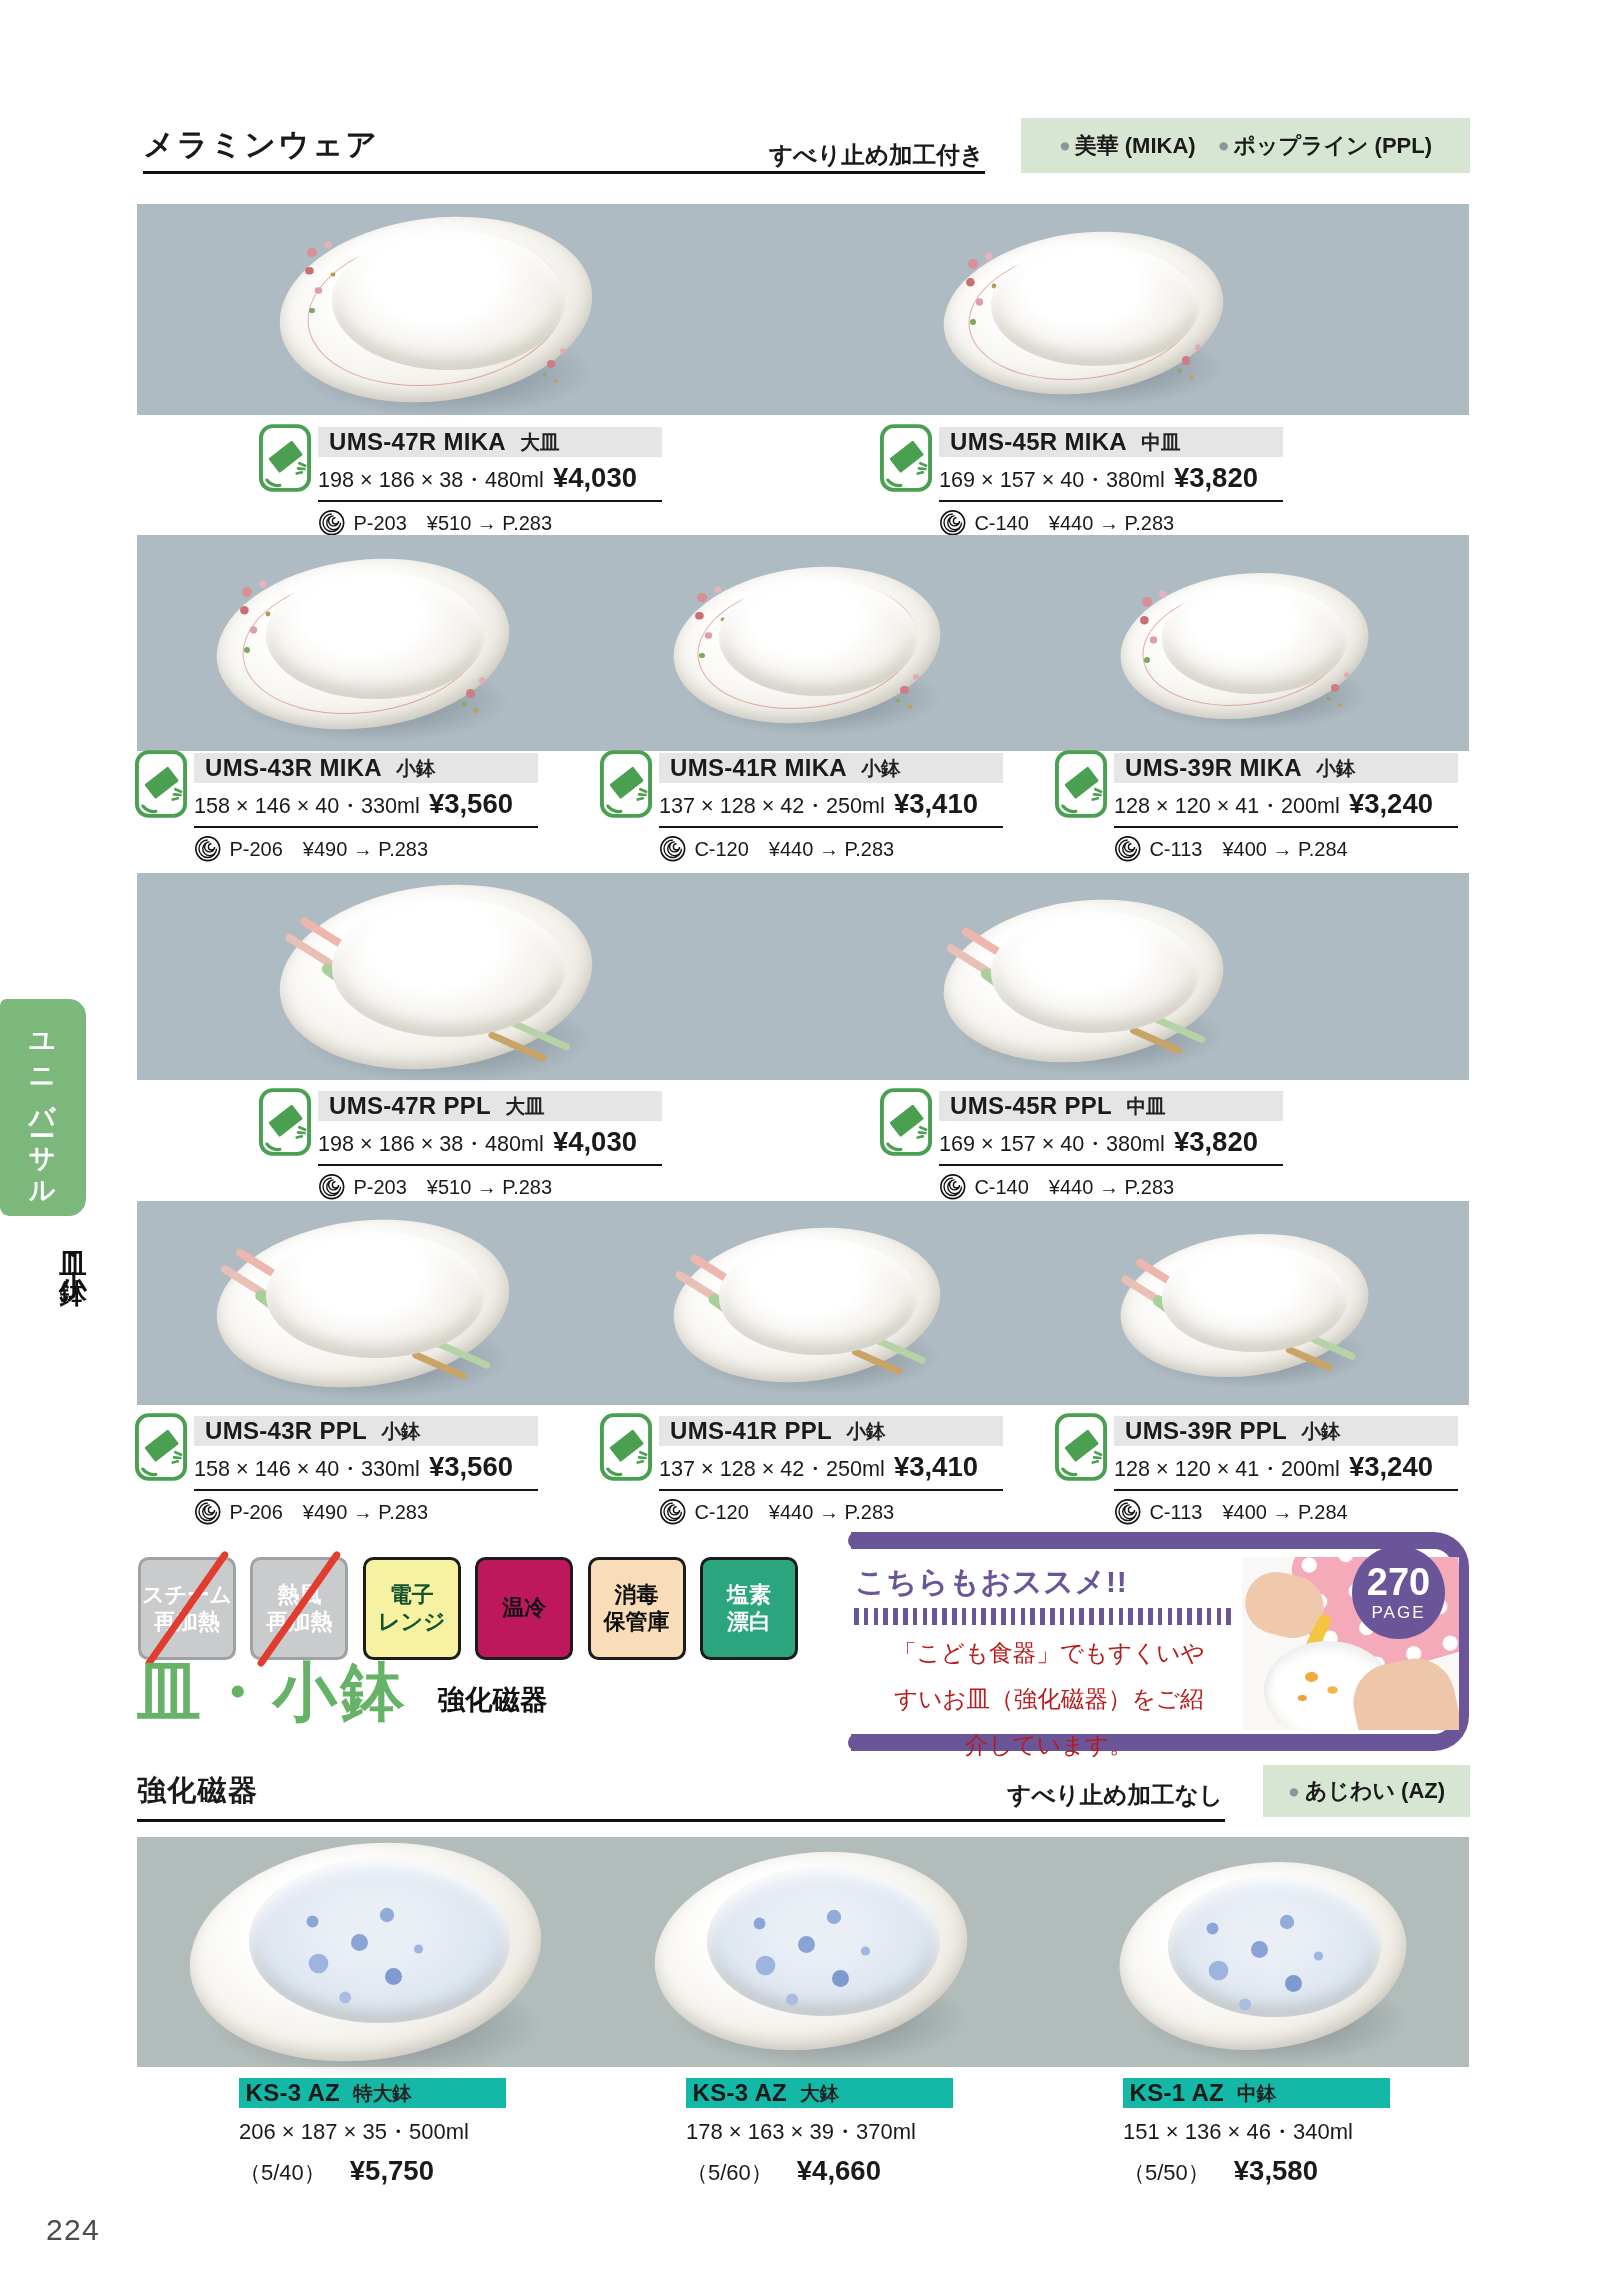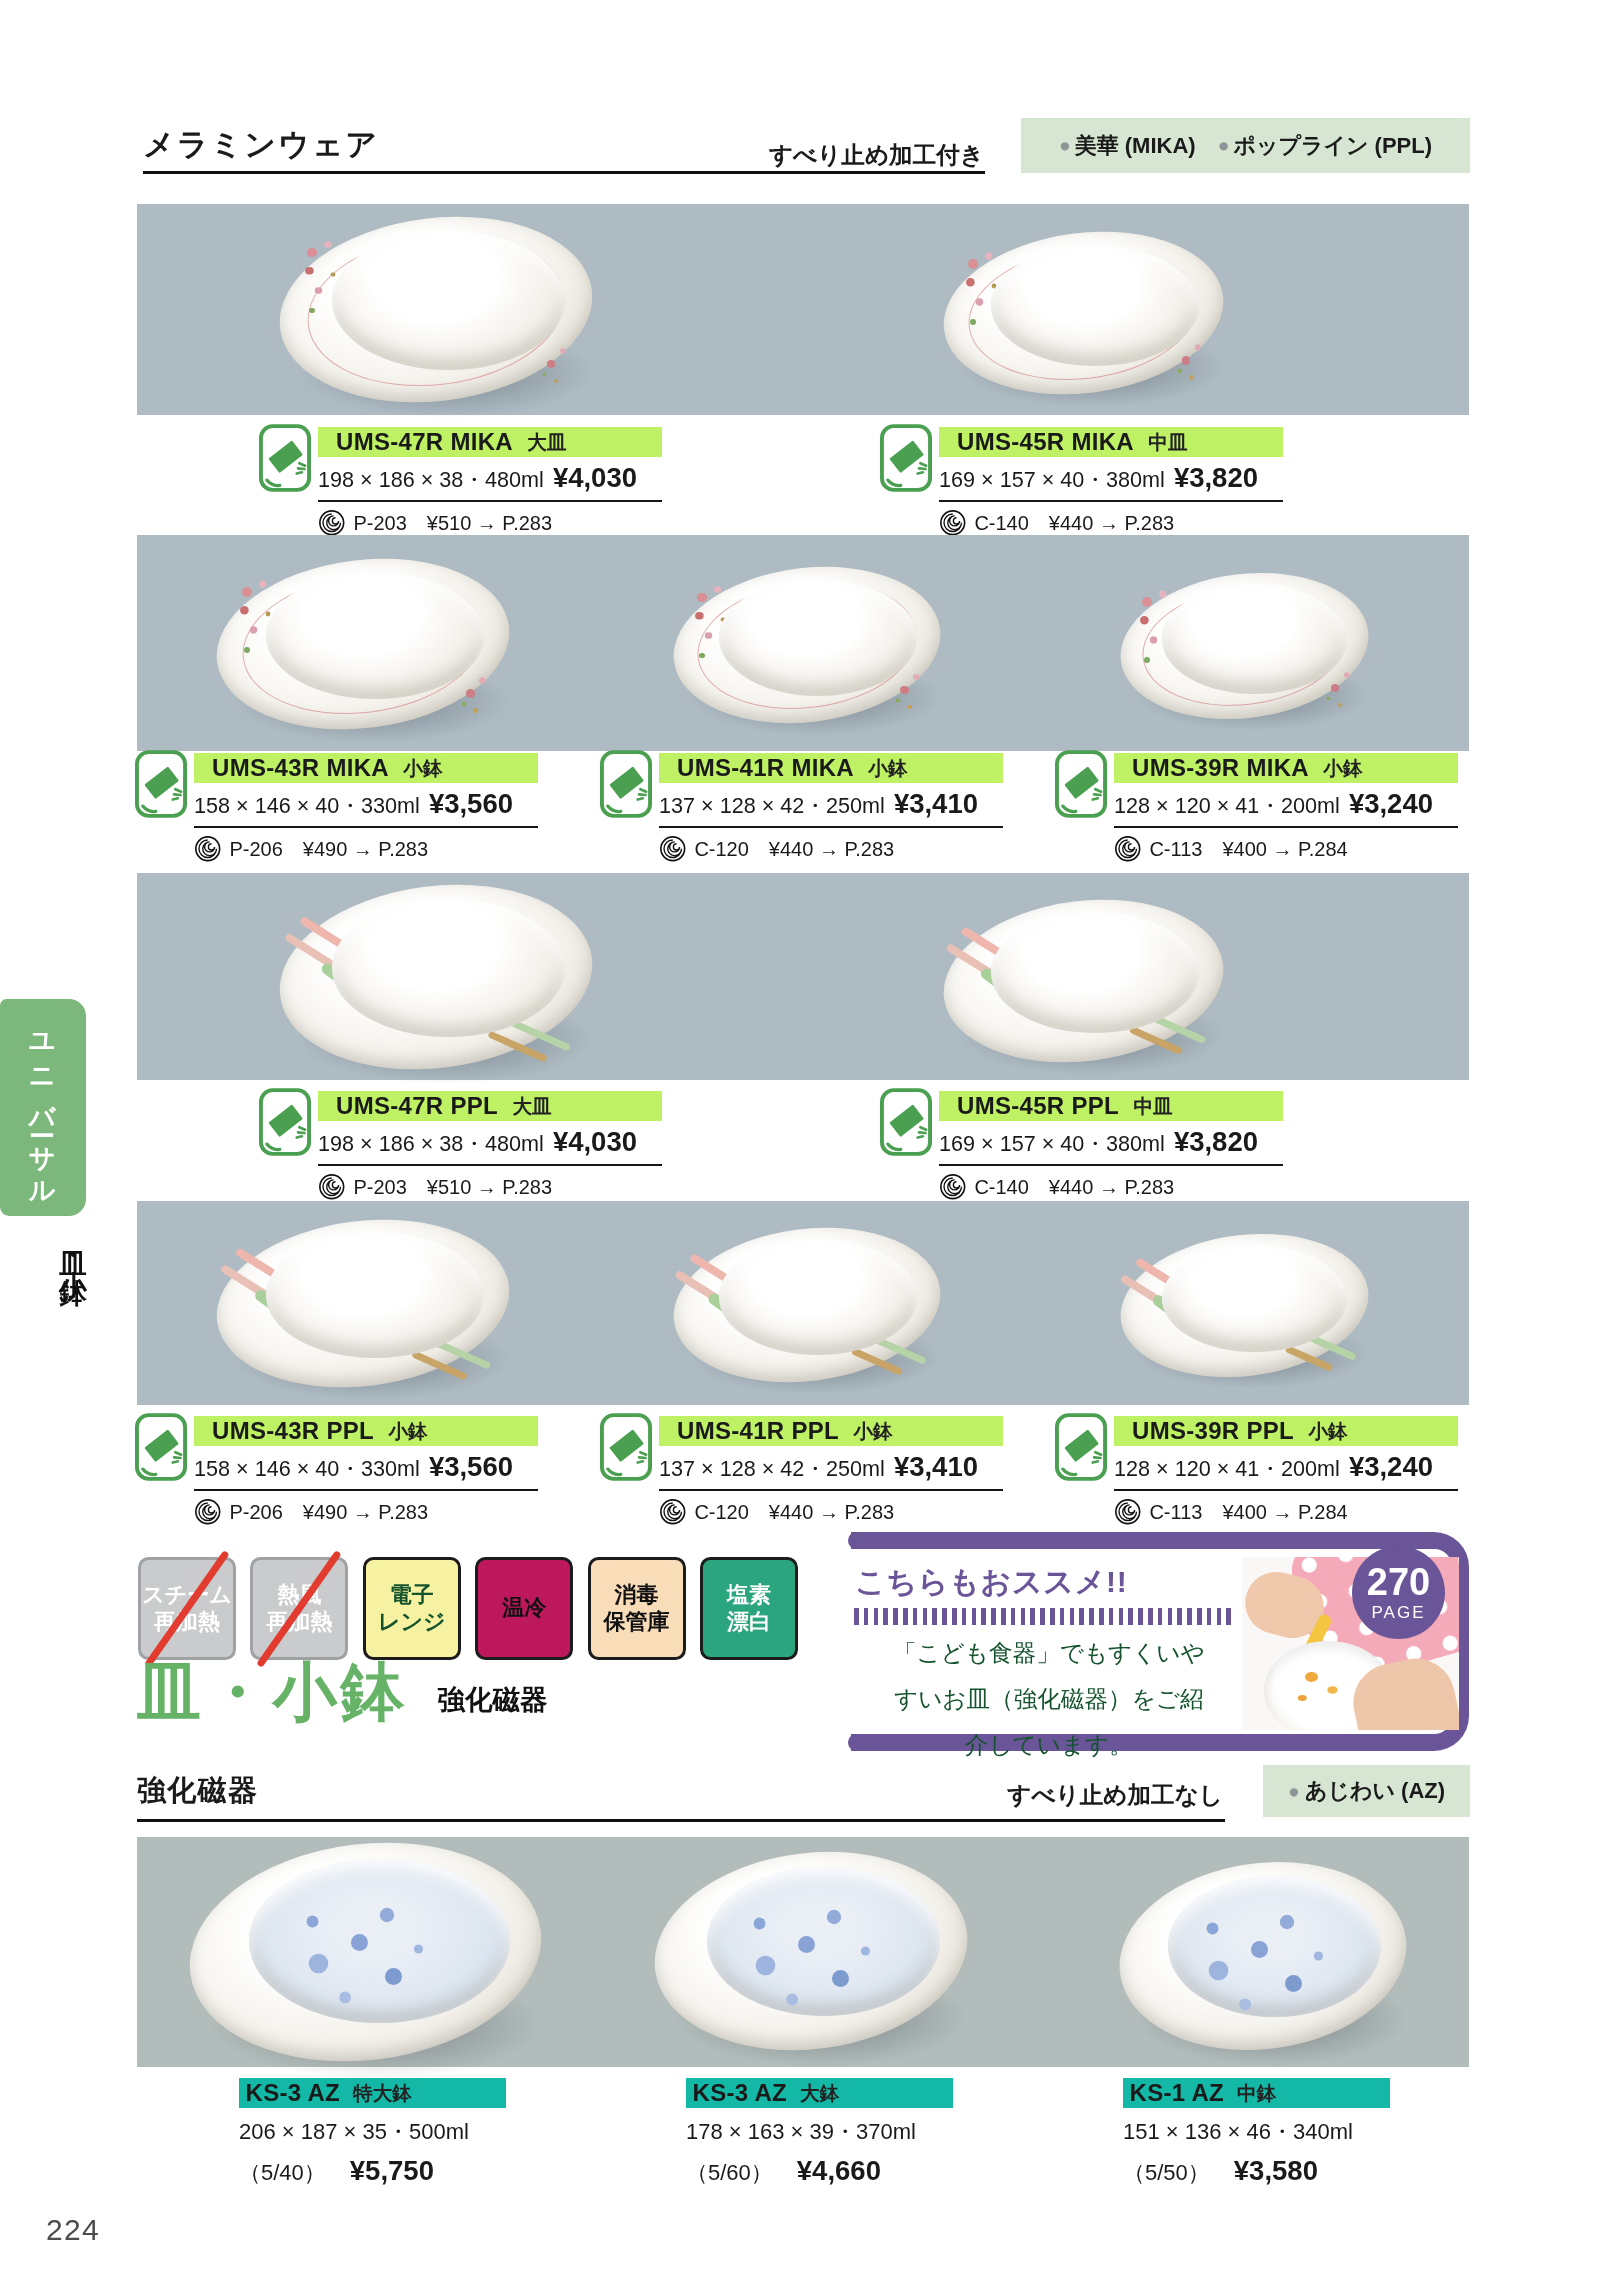--- a/index.html
+++ b/index.html
@@ -30,21 +30,21 @@
   .plate .stk-p{position:absolute;left:5%;top:28%;width:26%;height:7.9px;border-radius:5.2px;background:#efb6ad;transform:rotate(32deg);box-shadow:-3.9px 22px 0 0 #e9c0b6;}
   .plate .stk-g{position:absolute;left:11%;top:56%;width:30%;height:10.5px;border-radius:5.9px;background:#a9cf9b;transform:rotate(36deg);}
   .plate .stk-t{position:absolute;right:14%;bottom:10%;width:20%;height:7.2px;border-radius:4.6px;background:#c9a467;transform:rotate(24deg);box-shadow:17px -19.6px 0 0 #b5d3a6;}
   .plate.az .bowl{background:radial-gradient(ellipse at 48% 42%,#eaeff6 22%,#dfe7f1 55%,#ccd7e5 100%);}
   .plate.az .azf{position:absolute;left:46%;top:42%;width:17px;height:17px;border-radius:50%;background:#89a3d6;box-shadow:-41px 21px 0 1.3px #9db4de,34px 34px 0 0 #7e9bd0,-14.4px 55px 0 -2.6px #a9bde2,27.5px -27.5px 0 -1.3px #93abd9,-47px -21px 0 -2.6px #8aa5d8,59px 6.5px 0 -3.9px #9fb6e0;}
 
   
   .card{position:absolute;width:402px;}
   .card .slip-icon{position:absolute;left:0;top:-2.6px;width:52px;height:68px;}
   .card .content{margin-left:59px;width:344px;}
-  .gbar{height:30px;background:#bef264;display:flex;align-items:center;gap:14.4px;padding-left:18px;box-sizing:border-box;}
+  .gbar{height:30px;background:#e5e5e5;display:flex;align-items:center;gap:14.4px;padding-left:11px;box-sizing:border-box;}
   .code{font-weight:bold;font-size:24px;letter-spacing:0.3px;}
   .ptype{font-weight:bold;font-size:19.6px;color:#222;}
   .sizeline{display:flex;align-items:baseline;gap:9.2px;margin-top:5.2px;border-bottom:2.6px solid #151515;padding-bottom:5.9px;}
   .psize{font-size:21.6px;white-space:nowrap;}
   .pprice{font-size:27.5px;font-weight:bold;white-space:nowrap;}
   .refline{display:flex;align-items:center;gap:7.9px;margin-top:7.2px;font-size:20px;}
 
   
   .kcard{position:absolute;width:288px;}
   .kbar{width:267px;height:30px;background:#14b8a6;display:flex;align-items:center;gap:13px;padding-left:6.5px;box-sizing:border-box;}
@@ -66,21 +66,21 @@
   .cat-heading{left:137px;top:1657px;display:flex;align-items:flex-end;gap:29px;}
   .cat-heading .big{font-size:64px;font-weight:bold;color:#66b267;letter-spacing:3.9px;line-height:1.1;}
   .cat-heading .sub{font-size:27.5px;font-weight:bold;color:#111;padding-bottom:9.2px;}
 
   
   .rec{left:851px;top:1532px;width:618px;height:219px;text-align:center;}
   .rec-frame{position:absolute;inset:0;border:17px solid #6b5599;border-left:none;border-radius:0 35px 35px 0;}
   .rec-cap{position:absolute;width:29px;height:17px;background:#6b5599;border-radius:8.5px;}
   .rec-title{position:absolute;left:3.9px;top:30px;font-size:30px;font-weight:bold;color:#6b5599;letter-spacing:0.7px;}
   .rec-stripes{position:absolute;left:2.6px;top:76px;width:378px;height:17px;background:repeating-linear-gradient(90deg,#6b5599 0 4.6px,rgba(0,0,0,0) 4.6px 9.8px);}
-  .rec-body{position:absolute;left:1.3px;top:98px;width:393px;font-size:23.6px;line-height:46px;color:#14532d;}
+  .rec-body{position:absolute;left:1.3px;top:98px;width:393px;font-size:23.6px;line-height:46px;color:#b91c1c;}
   .rec-photo{position:absolute;left:391px;top:25px;width:217px;height:173px;background:#faf8f6;overflow:hidden;}
   .rp-cloth{position:absolute;right:-26px;top:-33px;width:183px;height:144px;background-color:#f4aab8;background-image:radial-gradient(circle,#ffffff 7.2px,rgba(0,0,0,0) 7.9px);background-size:38px 38px;border-radius:26px;transform:rotate(-16deg);}
   .rp-hand1{position:absolute;left:2.6px;top:17px;width:79px;height:62px;background:#f0c9ad;border-radius:31px;transform:rotate(14deg);}
   .rp-spoon{position:absolute;left:65px;top:55px;width:13px;height:63px;background:#f4c63f;border-radius:6.5px;transform:rotate(26deg);}
   .rp-bowl{position:absolute;left:22px;top:84px;width:128px;height:99px;border-radius:50%;background:radial-gradient(ellipse at 50% 38%,#ffffff 58%,#e7e3da 100%);box-shadow:inset 0 6.5px 11.8px rgba(0,0,0,.08);}
   .rp-food{position:absolute;left:63px;top:115px;width:13px;height:9.8px;border-radius:50%;background:#f0a93c;box-shadow:21px 13px 0 -1.3px #f0b649,-9.2px 21px 0 -2px #eda23a;}
   .rp-hand2{position:absolute;right:2.6px;bottom:-17px;width:102px;height:86px;background:#eec6a9;border-radius:39px 39px 14.4px 14.4px;transform:rotate(-12deg);}
   .rec-circle{position:absolute;left:501px;top:14.4px;width:93px;height:93px;border-radius:50%;background:#6b5599;color:#fff;display:flex;flex-direction:column;align-items:center;justify-content:center;z-index:3;}
   .rec-circle .n{font-size:38px;font-weight:bold;line-height:1;}
   .rec-circle .p{font-size:17px;letter-spacing:2px;margin-top:2.6px;}

